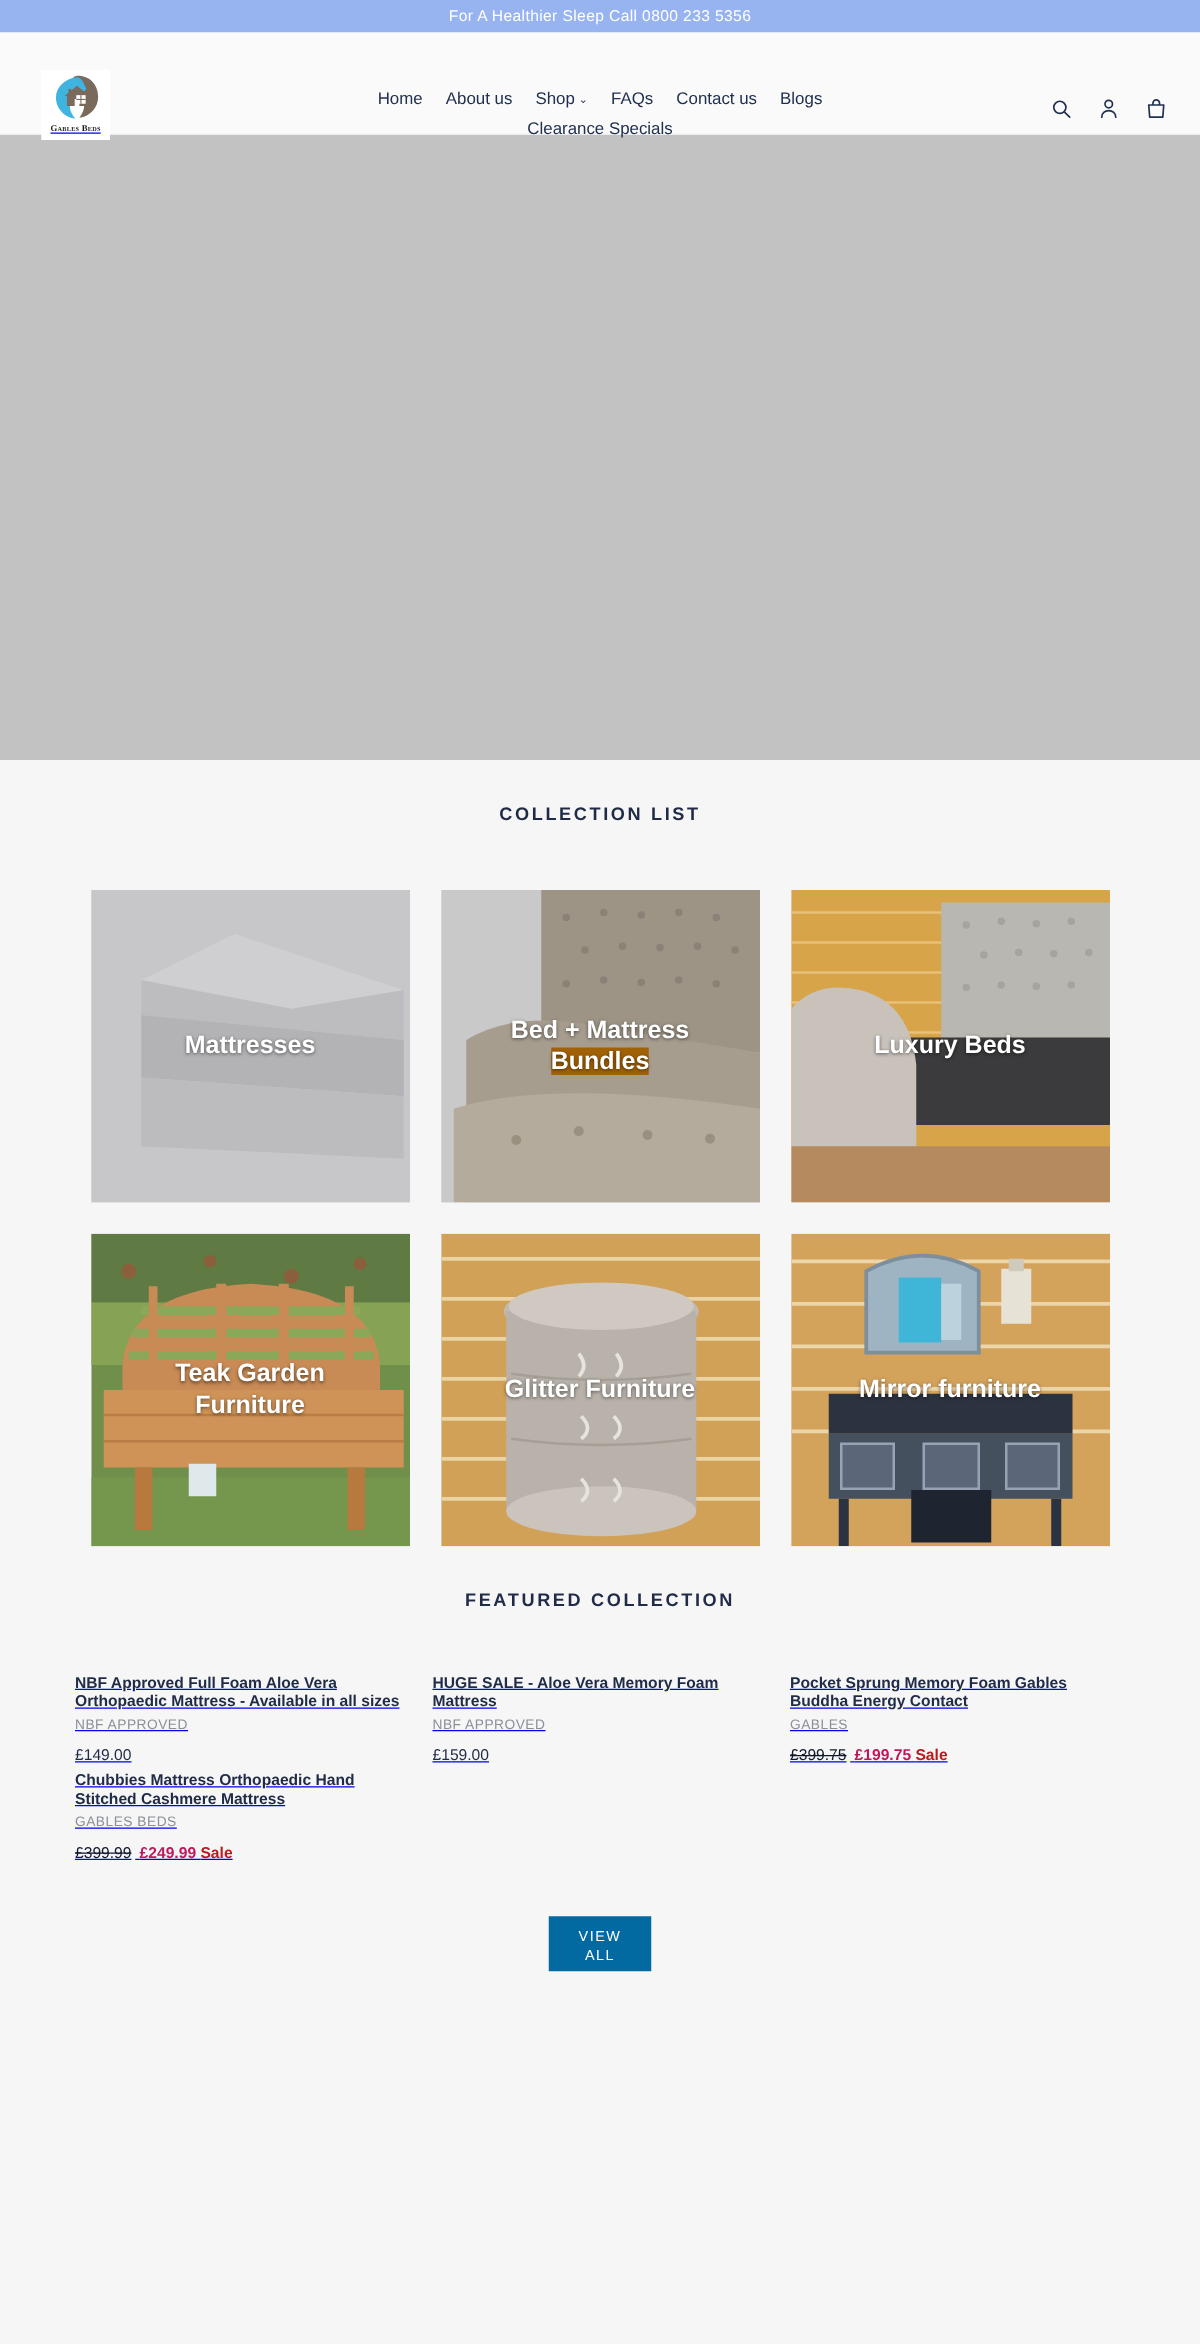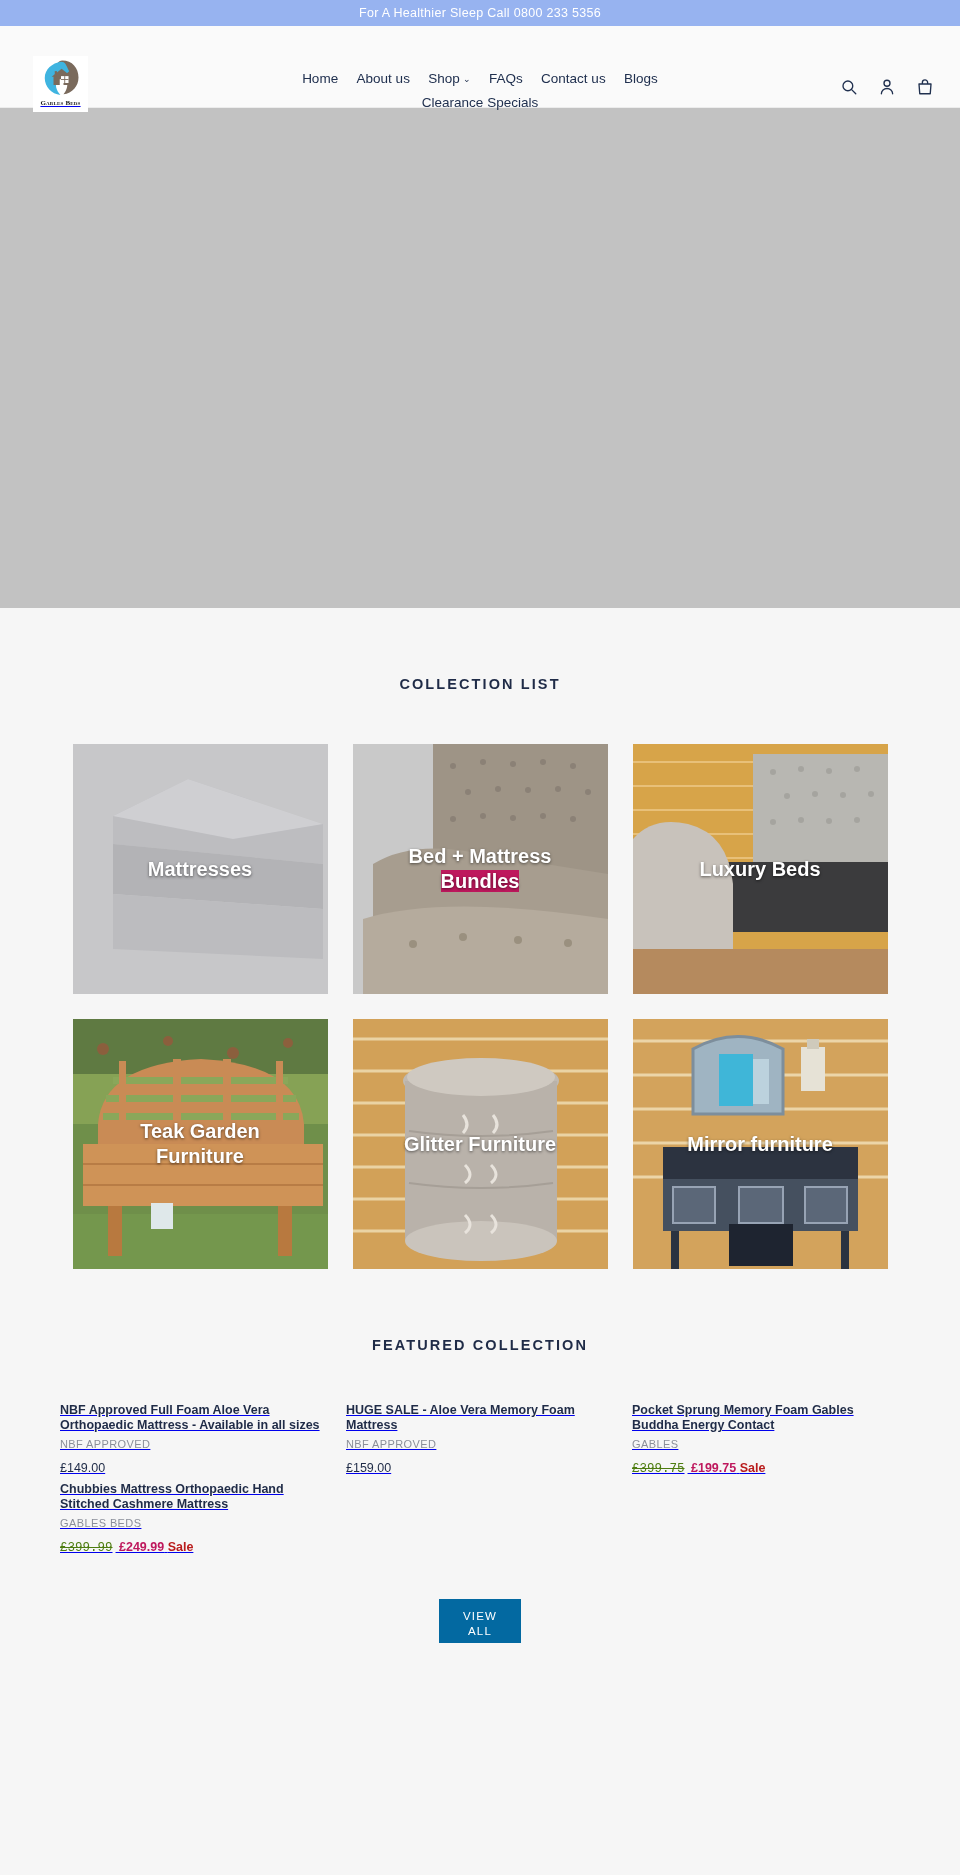--- a/index.html
+++ b/index.html
@@ -85,21 +85,21 @@
   }
 
   
   .section-title {
     text-align:center;
     font-size:14.5px;
     font-weight:700;
     letter-spacing:2.1px;
     color:#1f2b47;
     margin:0;
-    padding:68px 0 0 0;
+    padding:36px 0 0 0;
   }
 
   
   .collection-grid {
     width:840px;
     margin:52px auto 0 auto;
     display:grid;
     grid-template-columns:repeat(3, 255px);
     gap:25px 25px;
     justify-content:center;
@@ -118,21 +118,21 @@
     top:50%;
     transform:translateY(-50%);
     text-align:center;
     color:#ffffff;
     font-size:20px;
     font-weight:700;
     line-height:25px;
     padding:0 14px;
     text-shadow:0 1px 3px rgba(0,0,0,.55);
   }
-  .coll-label .sel { background:#be185d; }
+  .coll-label .sel { background:#a16207; }
 
   
   .featured-grid {
     width:840px;
     margin:44px auto 0 auto;
     display:grid;
     grid-template-columns:repeat(3, 1fr);
     gap:0 18px;
   }
   .prod { cursor:pointer; }
@@ -154,23 +154,22 @@
     margin-top:5px;
   }
   .prod-price {
     font-size:12.5px;
     color:#1f2b47;
     margin-top:11px;
     white-space:nowrap;
   }
   .prod-price .was {
     text-decoration:line-through;
-    color:#4d7c0f;
+    color:#0f172a;
     margin-right:3px;
-    font-family:Liberation Mono, monospace;
   }
   .prod-price .now { color:#be185d; font-weight:700; }
   .prod-price .saletag { color:#b91c1c; font-weight:700; }
 
   
   .viewall-wrap { text-align:center; margin-top:44px; }
   .viewall {
     display:inline-block;
     width:82px; height:44px;
     background:#0369a1;

